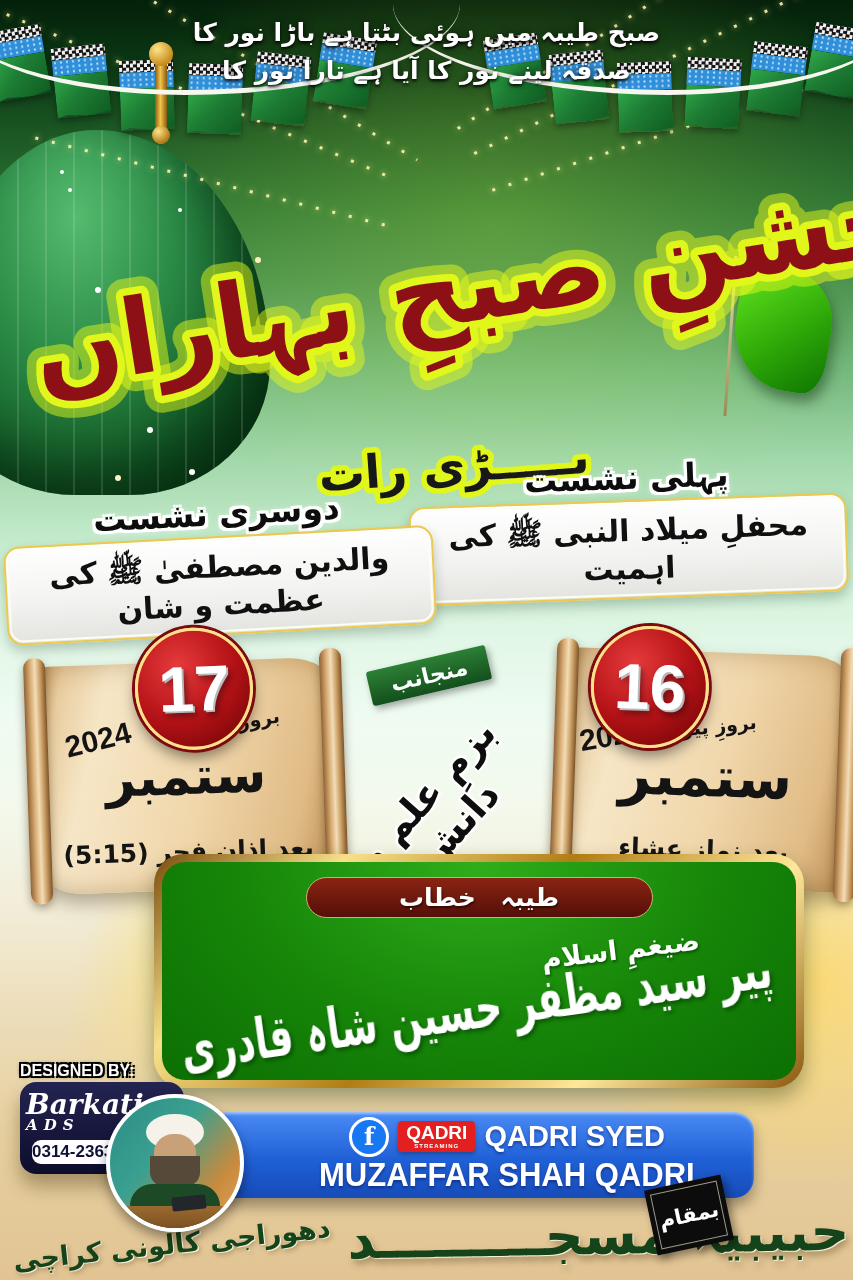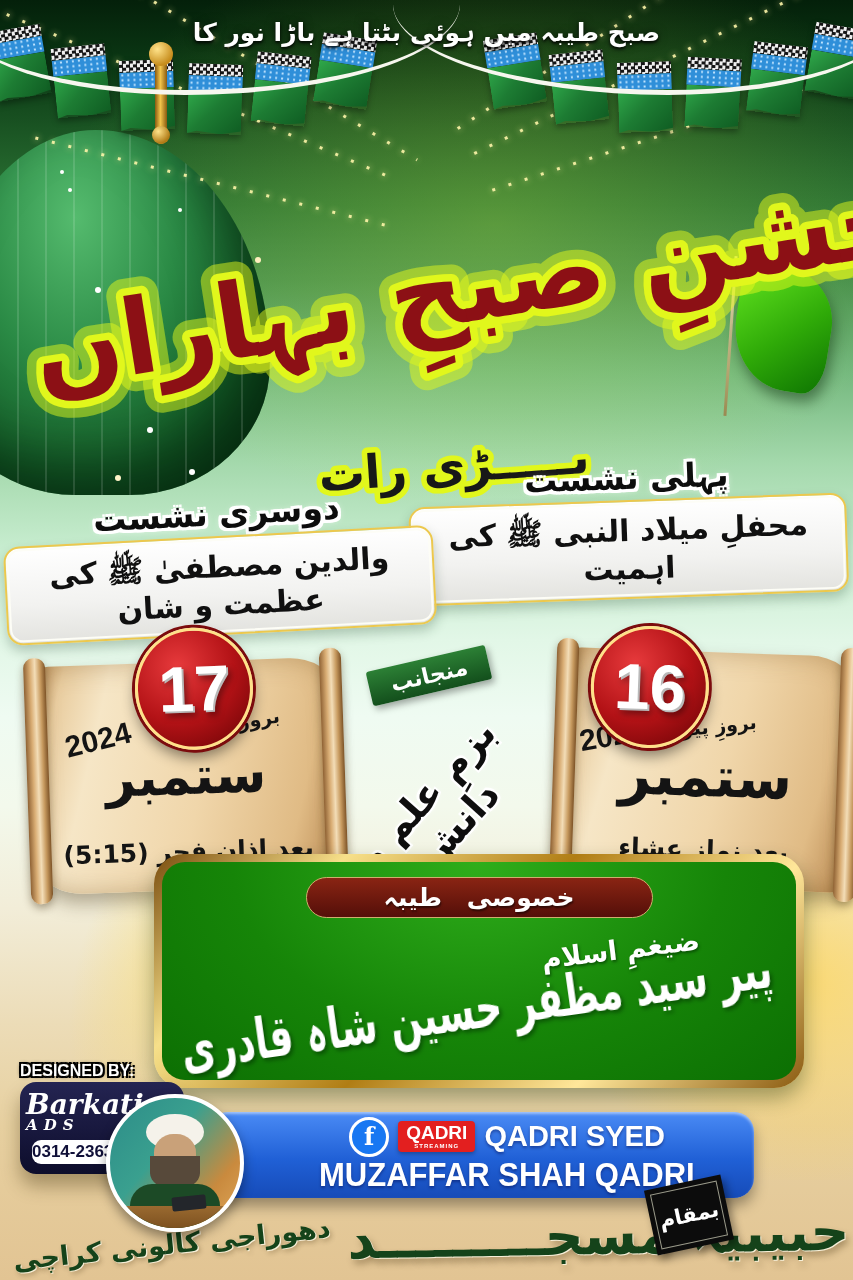--- a/index.html
+++ b/index.html
@@ -271,20 +271,21 @@
       <div class="flag-body"></div>
     </div>
   <div class="flag" style="left:810px;top:26px;transform:rotate(10deg)">
       <div class="flag-check"></div>
       <div class="flag-dots"></div>
       <div class="flag-body"></div>
     </div>
 
   <div class="verse">
     <div>صبح طیبہ میں ہوئی بٹتا ہے باڑا نور کا</div>
+    <div>صدقہ لینے نور کا آیا ہے تارا نور کا</div>
   </div>
 
   <div class="dome">
       <div class="dome-ribs"></div>
     </div>
   <div class="finial"></div>
   <div class="sparkles"></div>
   <div class="flag-pole"></div>
   <div class="wave-flag"></div>
 
@@ -331,21 +332,21 @@
     <div class="mtime">بعد اذانِ فجر (5:15)</div>
   </div>
 
   <div class="organizer">
     <div class="org-label">منجانب</div>
     <div class="org-name">بزمِ علم و دانش</div>
   </div>
 
   <div class="speech-banner">
     <div class="speech-inner">
-      <div class="speech-tag">خصوصی طیبہ</div>
+      <div class="speech-tag">طیبہ خطاب</div>
       <div class="speech-honorific">ضیغمِ اسلام</div>
       <svg class="speaker-svg" width="634" height="160">
         <text x="317" y="104" text-anchor="middle" transform="rotate(-8 317 104)" font-family="DejaVu Sans" font-size="56" font-weight="bold" fill="#ffffff" textLength="596" lengthAdjust="spacingAndGlyphs" style="filter:drop-shadow(2px 3px 2px rgba(0,45,0,.55))">پیر سید مظفر حسین شاہ قادری</text>
       </svg>
     </div>
   </div>
 
   <div class="designed">
     <div class="designed-label">DESIGNED BY:</div>
     <div class="designed-box">

